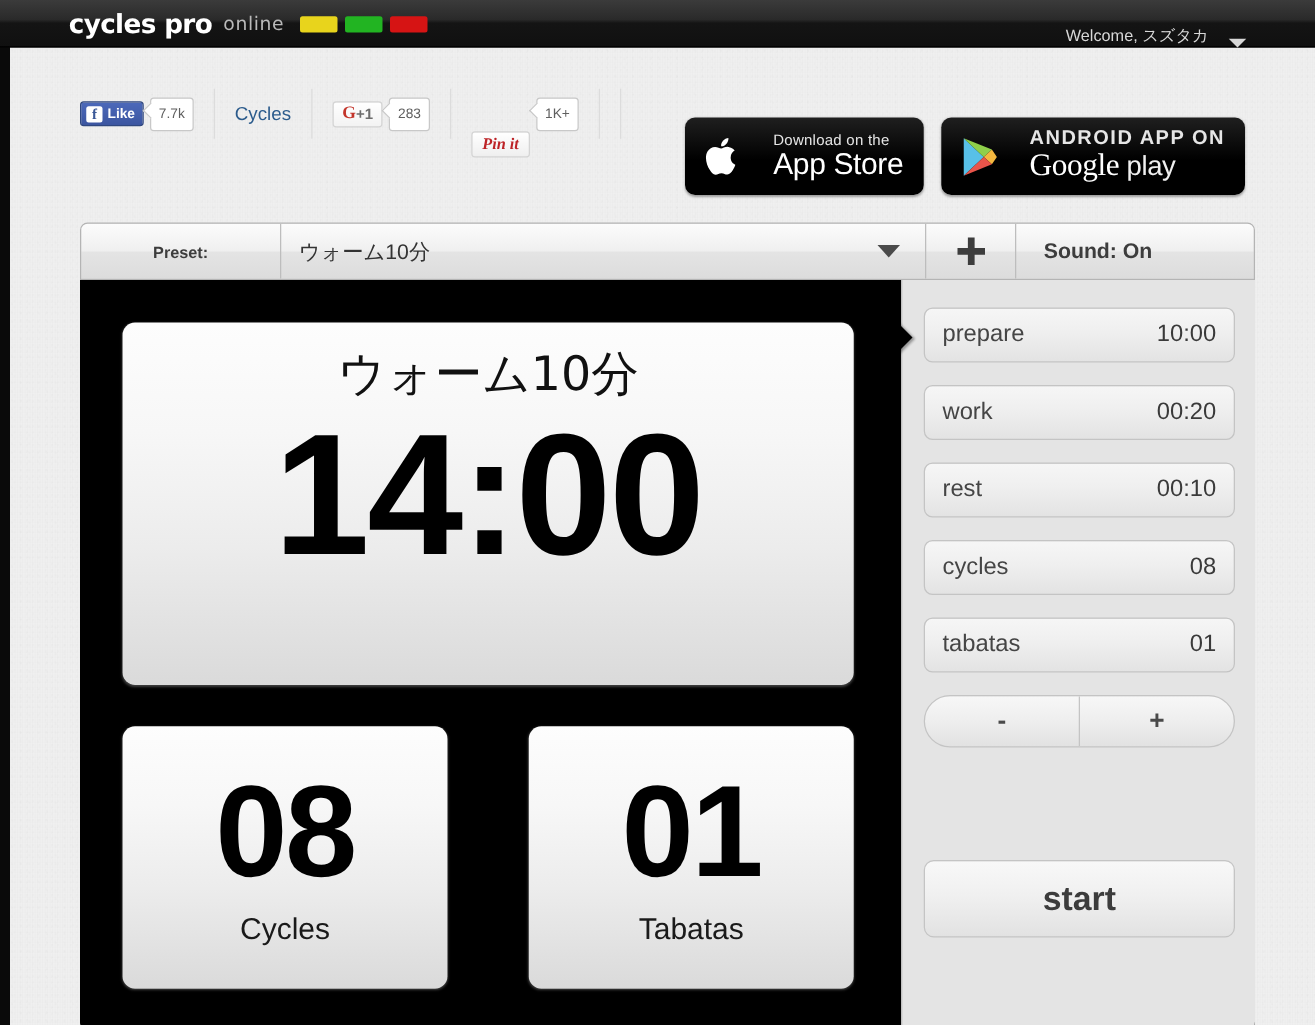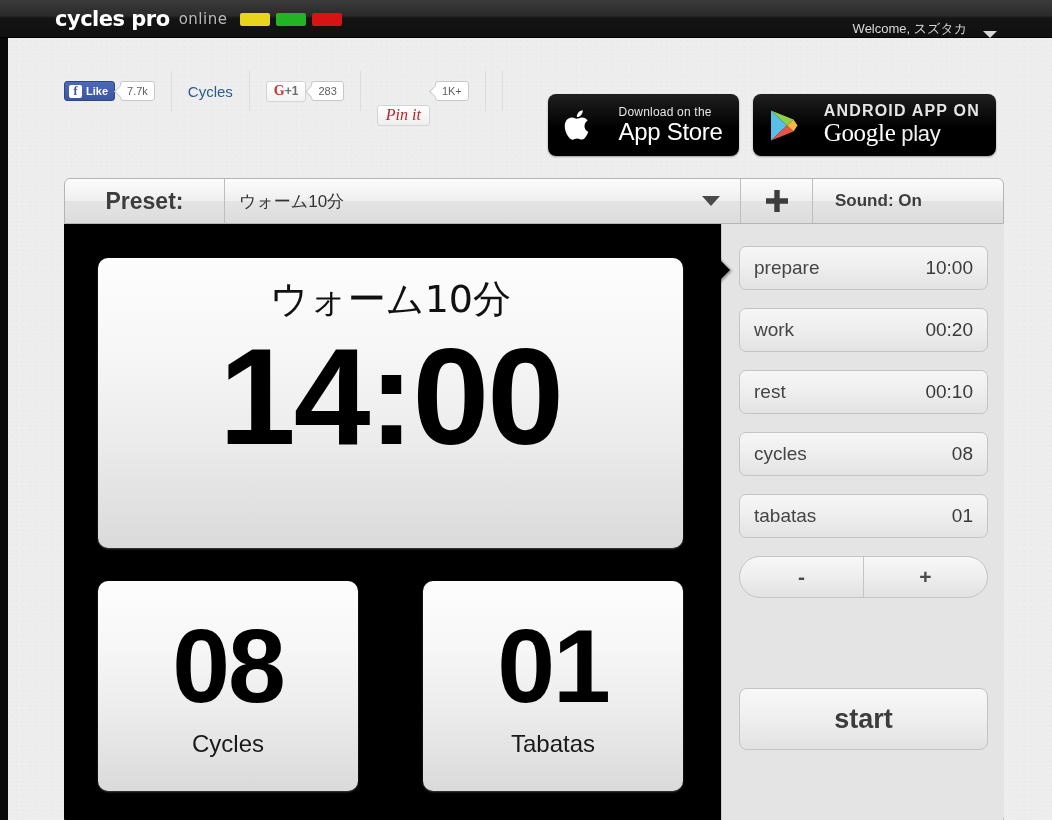--- a/index.html
+++ b/index.html
@@ -113,21 +113,21 @@
     background: #fff; color: #3b5998;
     font-family: "Liberation Serif", serif;
     font-weight: bold; font-size: 12px;
     line-height: 13px; text-align: center;
     border-radius: 2px;
   }
   .fb-label { color: #fff; font-size: 11px; font-weight: bold; }
   .bubble {
     position: relative;
     margin-left: 5px;
-    height: 20px;
+    height: 27px;
     border: 1px solid #c8c8c8;
     border-radius: 3px;
     background: #fff;
     color: #5f5f5f;
     font-size: 11px;
     padding: 0 6px;
     display: flex; align-items: center;
   }
   .bubble::before {
     content: "";
@@ -157,22 +157,22 @@
   .gplus .p1 { color: #6d6d6d; }
 
   .pinit {
     display: flex; align-items: center;
     border: 1px solid #d4d4d4;
     border-radius: 3px;
     background: linear-gradient(to bottom, #fff, #efefef);
     height: 21px; padding: 0 8px;
     color: #bd2327;
     font-family: "Liberation Serif", serif;
-    font-weight: normal; font-style: italic;
-    font-size: 16px;
+    font-weight: bold; font-style: italic;
+    font-size: 13px;
     margin-top: 48px;
   }
 
   
   #badges {
     position: absolute;
     right: 56px; top: 56px;
     display: flex; gap: 14px;
   }
   .badge {
@@ -204,21 +204,21 @@
     display: flex;
     height: 46px;
     border: 1px solid #b4b4b4;
     border-radius: 6px 6px 0 0;
     background: linear-gradient(to bottom, #fcfcfc 0%, #efefef 50%, #e4e4e4 51%, #dcdcdc 100%);
     overflow: hidden;
   }
   #preset-label {
     width: 160px;
     display: flex; align-items: center; justify-content: center;
-    font-size: 23px; font-weight: bold; color: #3d3d3d;
+    font-size: 13px; font-weight: bold; color: #3d3d3d;
     border-right: 1px solid #bdbdbd;
   }
   #preset-select {
     flex: 1;
     display: flex; align-items: center;
     padding: 0 14px;
     font-size: 17px; color: #333;
     border-right: 1px solid #bdbdbd;
     cursor: pointer;
     position: relative;

